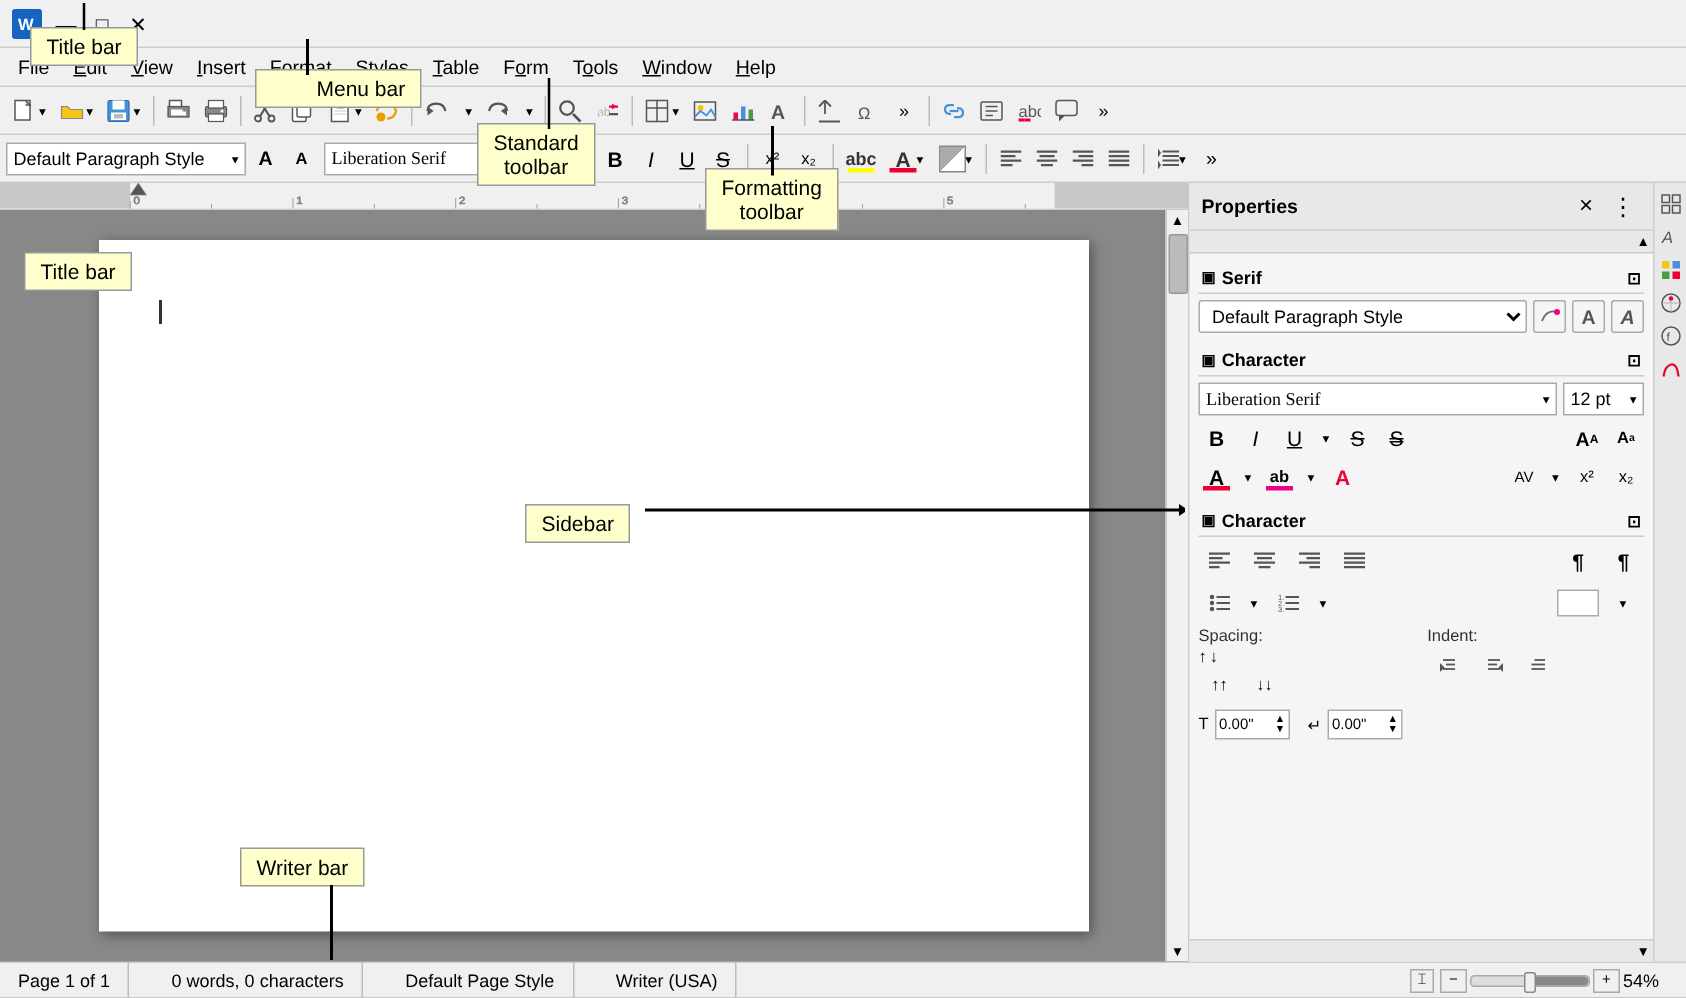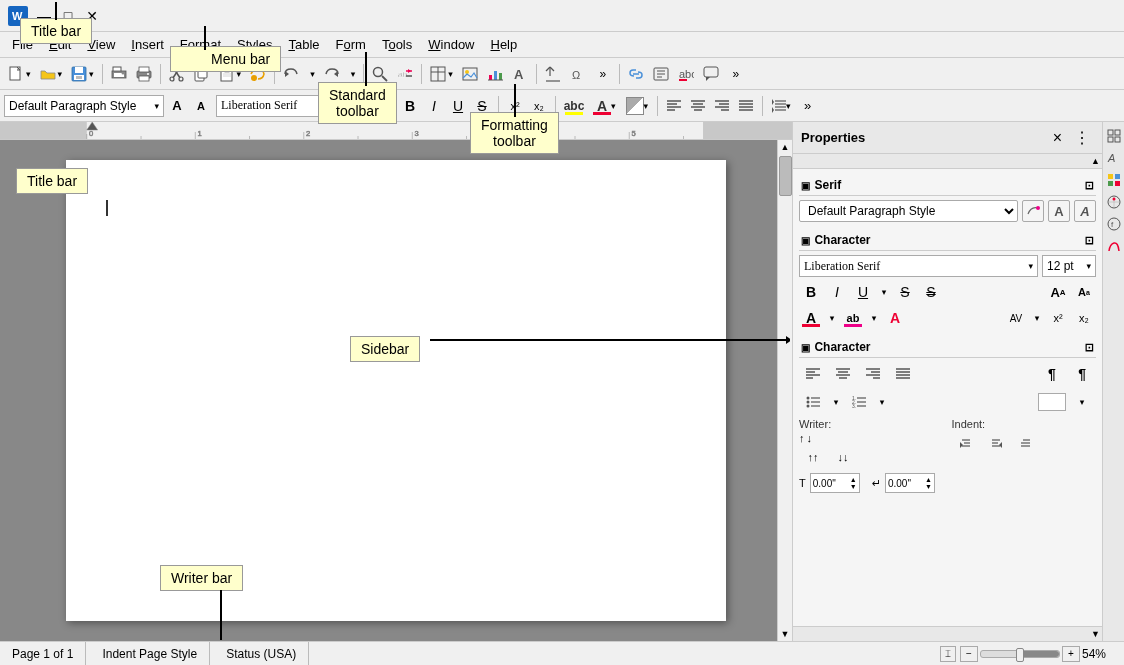--- a/index.html
+++ b/index.html
@@ -240,21 +240,21 @@
 
     
     #status-bar {
       height: 24px;
       background: #f0f0f0;
       border-top: 1px solid #ccc;
       display: flex;
       align-items: center;
       padding: 0 8px;
       font-size: 12px;
-      gap: 4px;
+      gap: 16px;
     }
     .status-item {
       padding: 0 12px;
       border-right: 1px solid #bbb;
       height: 100%;
       display: flex;
       align-items: center;
       white-space: nowrap;
     }
     .status-item:first-child { padding-left: 4px; }
@@ -830,21 +830,21 @@
           </div>
           <div class="align-btn" style="font-size:9px;width:14px;">▾</div>
           <div style="margin-left:auto;display:flex;align-items:center;gap:2px;">
             <div style="width:28px;height:18px;background:white;border:1px solid #aaa;display:flex;align-items:center;"></div>
             <div class="align-btn" style="font-size:9px;">▾</div>
           </div>
         </div>
 
         <div class="spacing-row">
           <div class="spacing-col">
-            <div class="spacing-label">Writer:</div>
+            <div class="spacing-label">Spacing:</div>
             <div style="display:flex;gap:2px;">
               <div style="display:flex;flex-direction:column;gap:1px;">
                 <div style="display:flex;align-items:center;gap:2px;">
                   <span style="font-size:11px;">↑</span>
                   <span style="font-size:11px;">↓</span>
                 </div>
                 <div style="display:flex;align-items:center;gap:2px;">
                   <div class="align-btn" style="font-size:11px;">↑↑</div>
                   <div class="align-btn" style="font-size:11px;">↓↓</div>
                 </div>
@@ -946,22 +946,23 @@
       <svg width="14" height="14" viewBox="0 0 14 14">
           <path d="M2,12 Q3,5 7,4 Q11,3 12,12" fill="none" stroke="#e03" stroke-width="1.5"></path>
         </svg>
     </div>
   </div>
 
 </div>
 
 <div id="status-bar">
   <span class="status-item">Page 1 of 1</span>
-  <span class="status-item">Indent Page Style</span>
-  <span class="status-item">Status (USA)</span>
+  <span class="status-item">0 words, 0 characters</span>
+  <span class="status-item">Default Page Style</span>
+  <span class="status-item">Writer (USA)</span>
   <span class="status-spacer"></span>
   <div class="status-right">
     <div style="width:16px;height:16px;border:1px solid #aaa;display:flex;align-items:center;justify-content:center;cursor:pointer;font-size:10px;">⌶</div>
     <div style="display:flex;align-items:center;gap:2px;">
       <button style="background:none;border:1px solid #aaa;width:18px;height:16px;cursor:pointer;font-size:10px;">−</button>
       <div style="width:80px;height:8px;background:#ddd;border:1px solid #aaa;position:relative;border-radius:3px;cursor:pointer;">
         <div style="position:absolute;right:0;width:50%;height:100%;background:#888;border-radius:3px;"></div>
         <div style="position:absolute;right:50%;transform:translateX(50%);top:-3px;width:8px;height:14px;background:#f0f0f0;border:1px solid #888;border-radius:2px;cursor:pointer;"></div>
       </div>
       <button style="background:none;border:1px solid #aaa;width:18px;height:16px;cursor:pointer;font-size:10px;">+</button>

